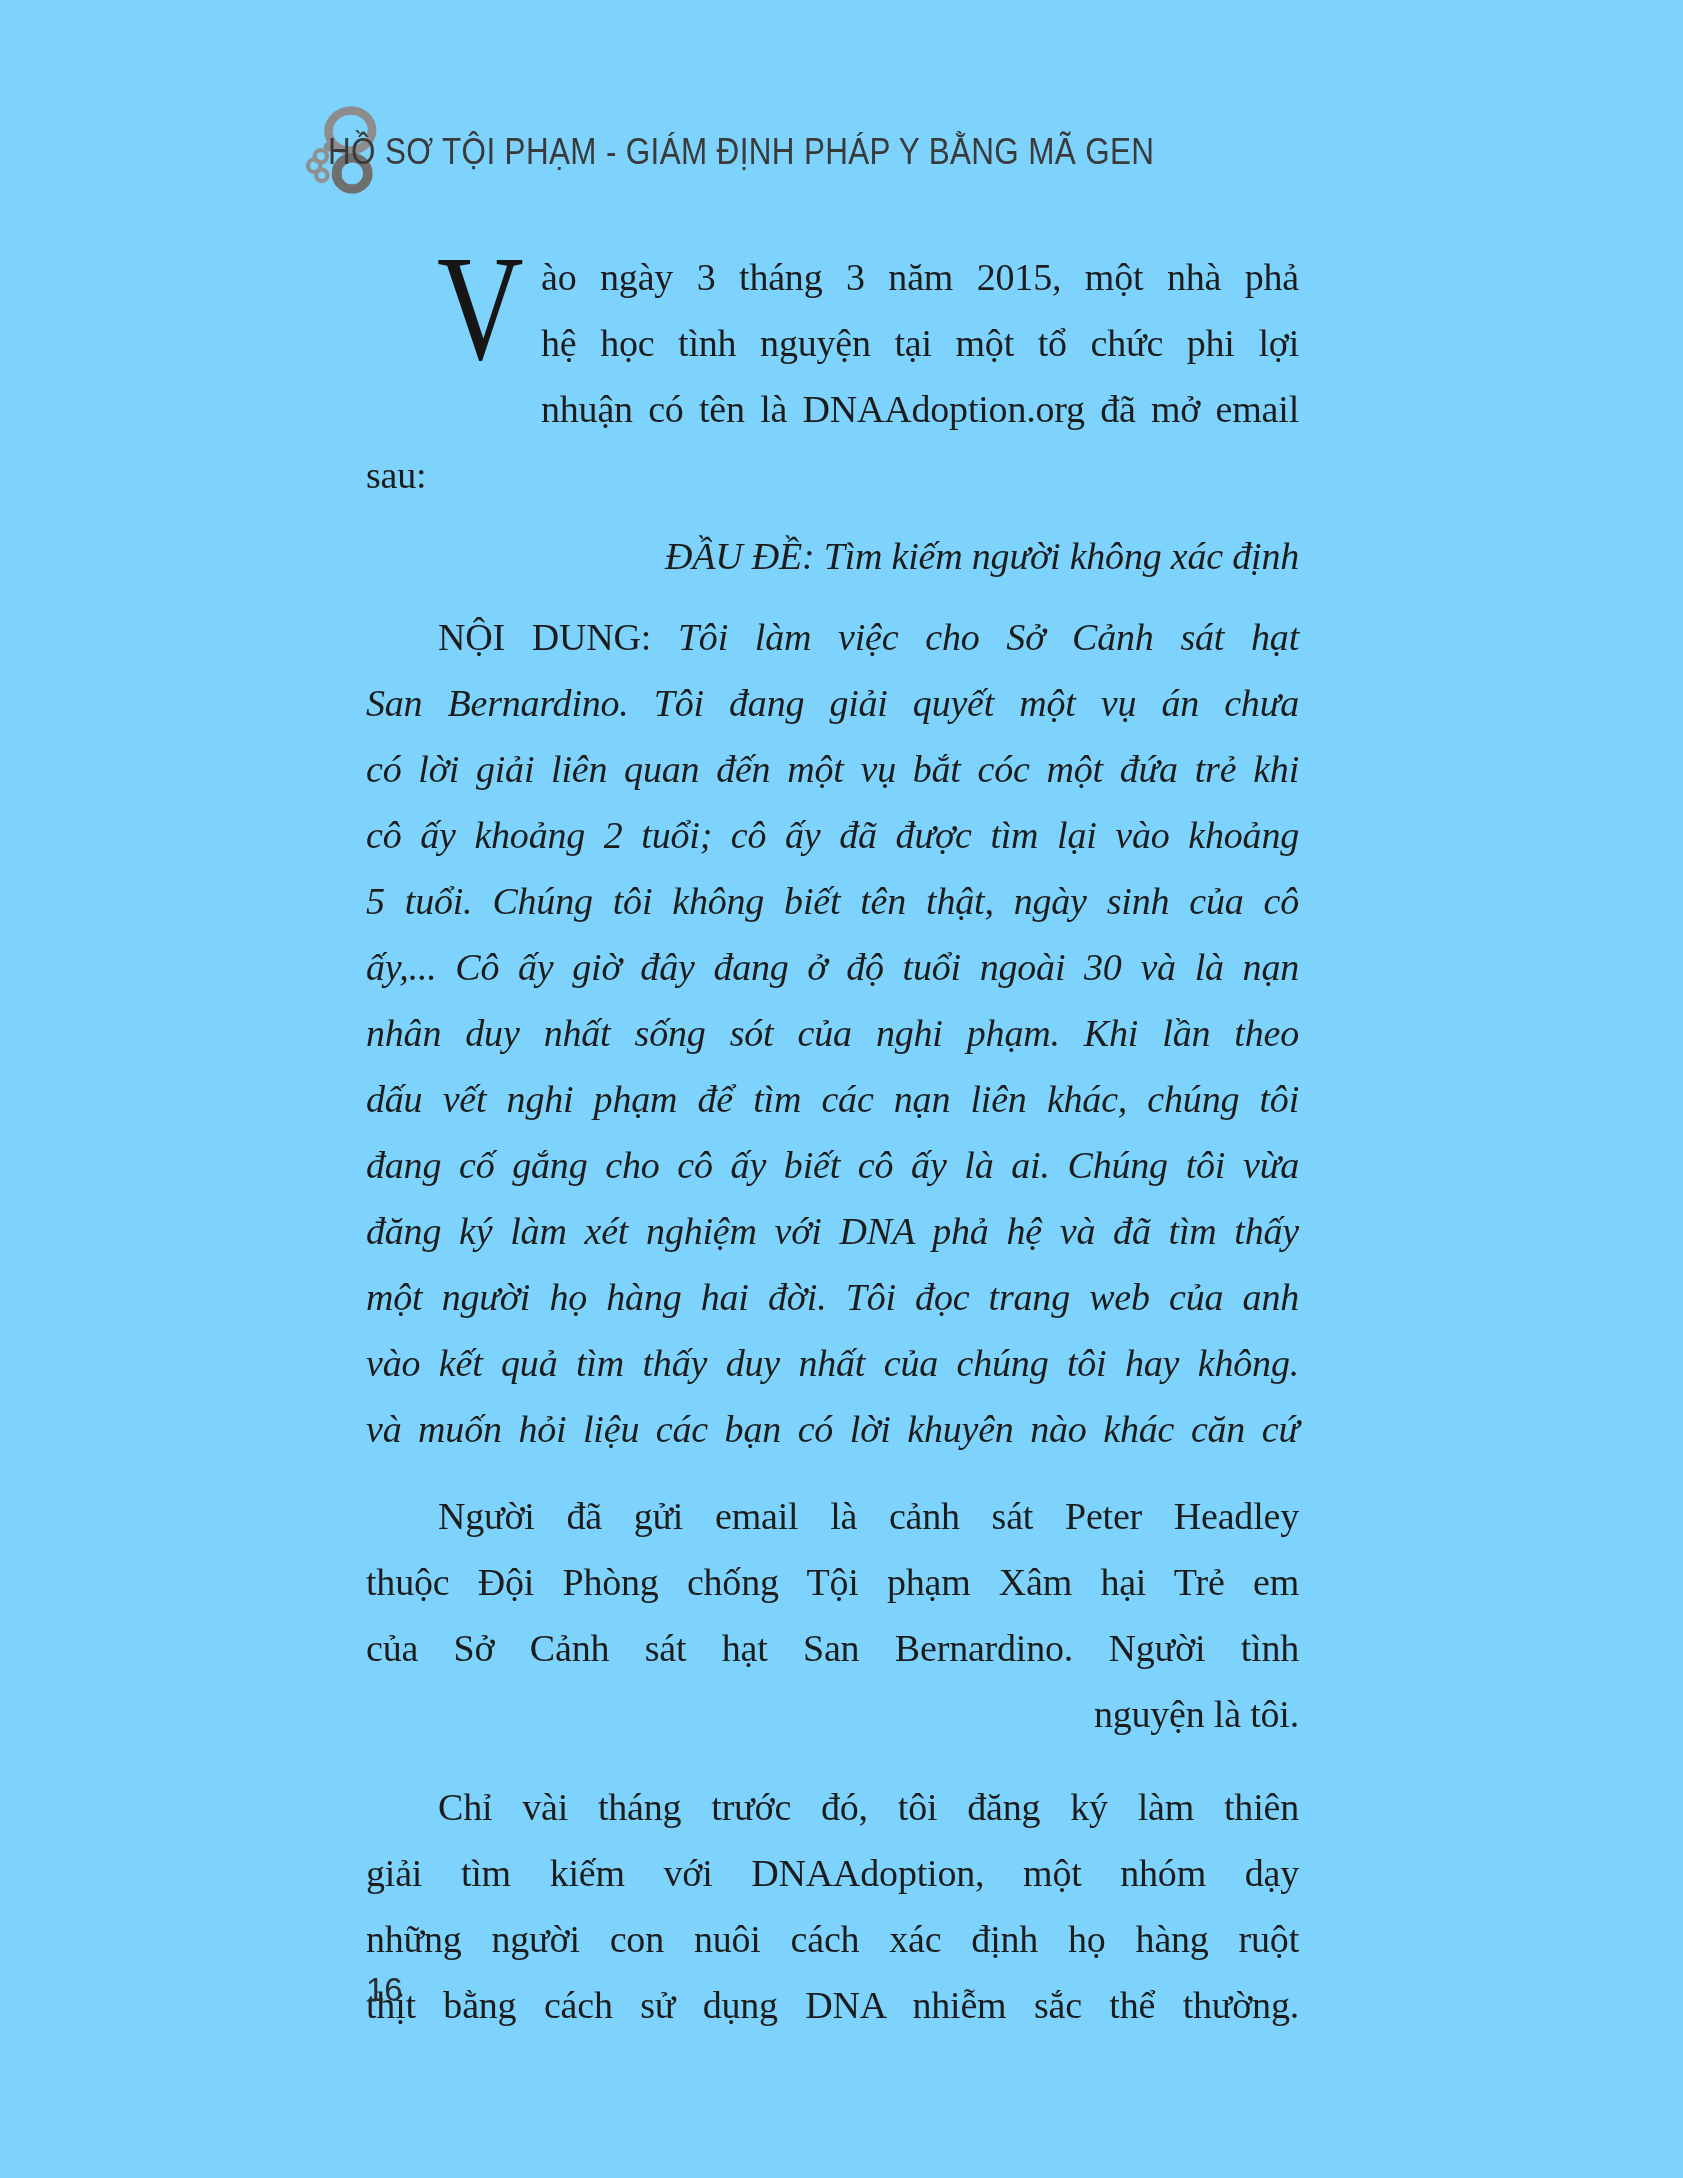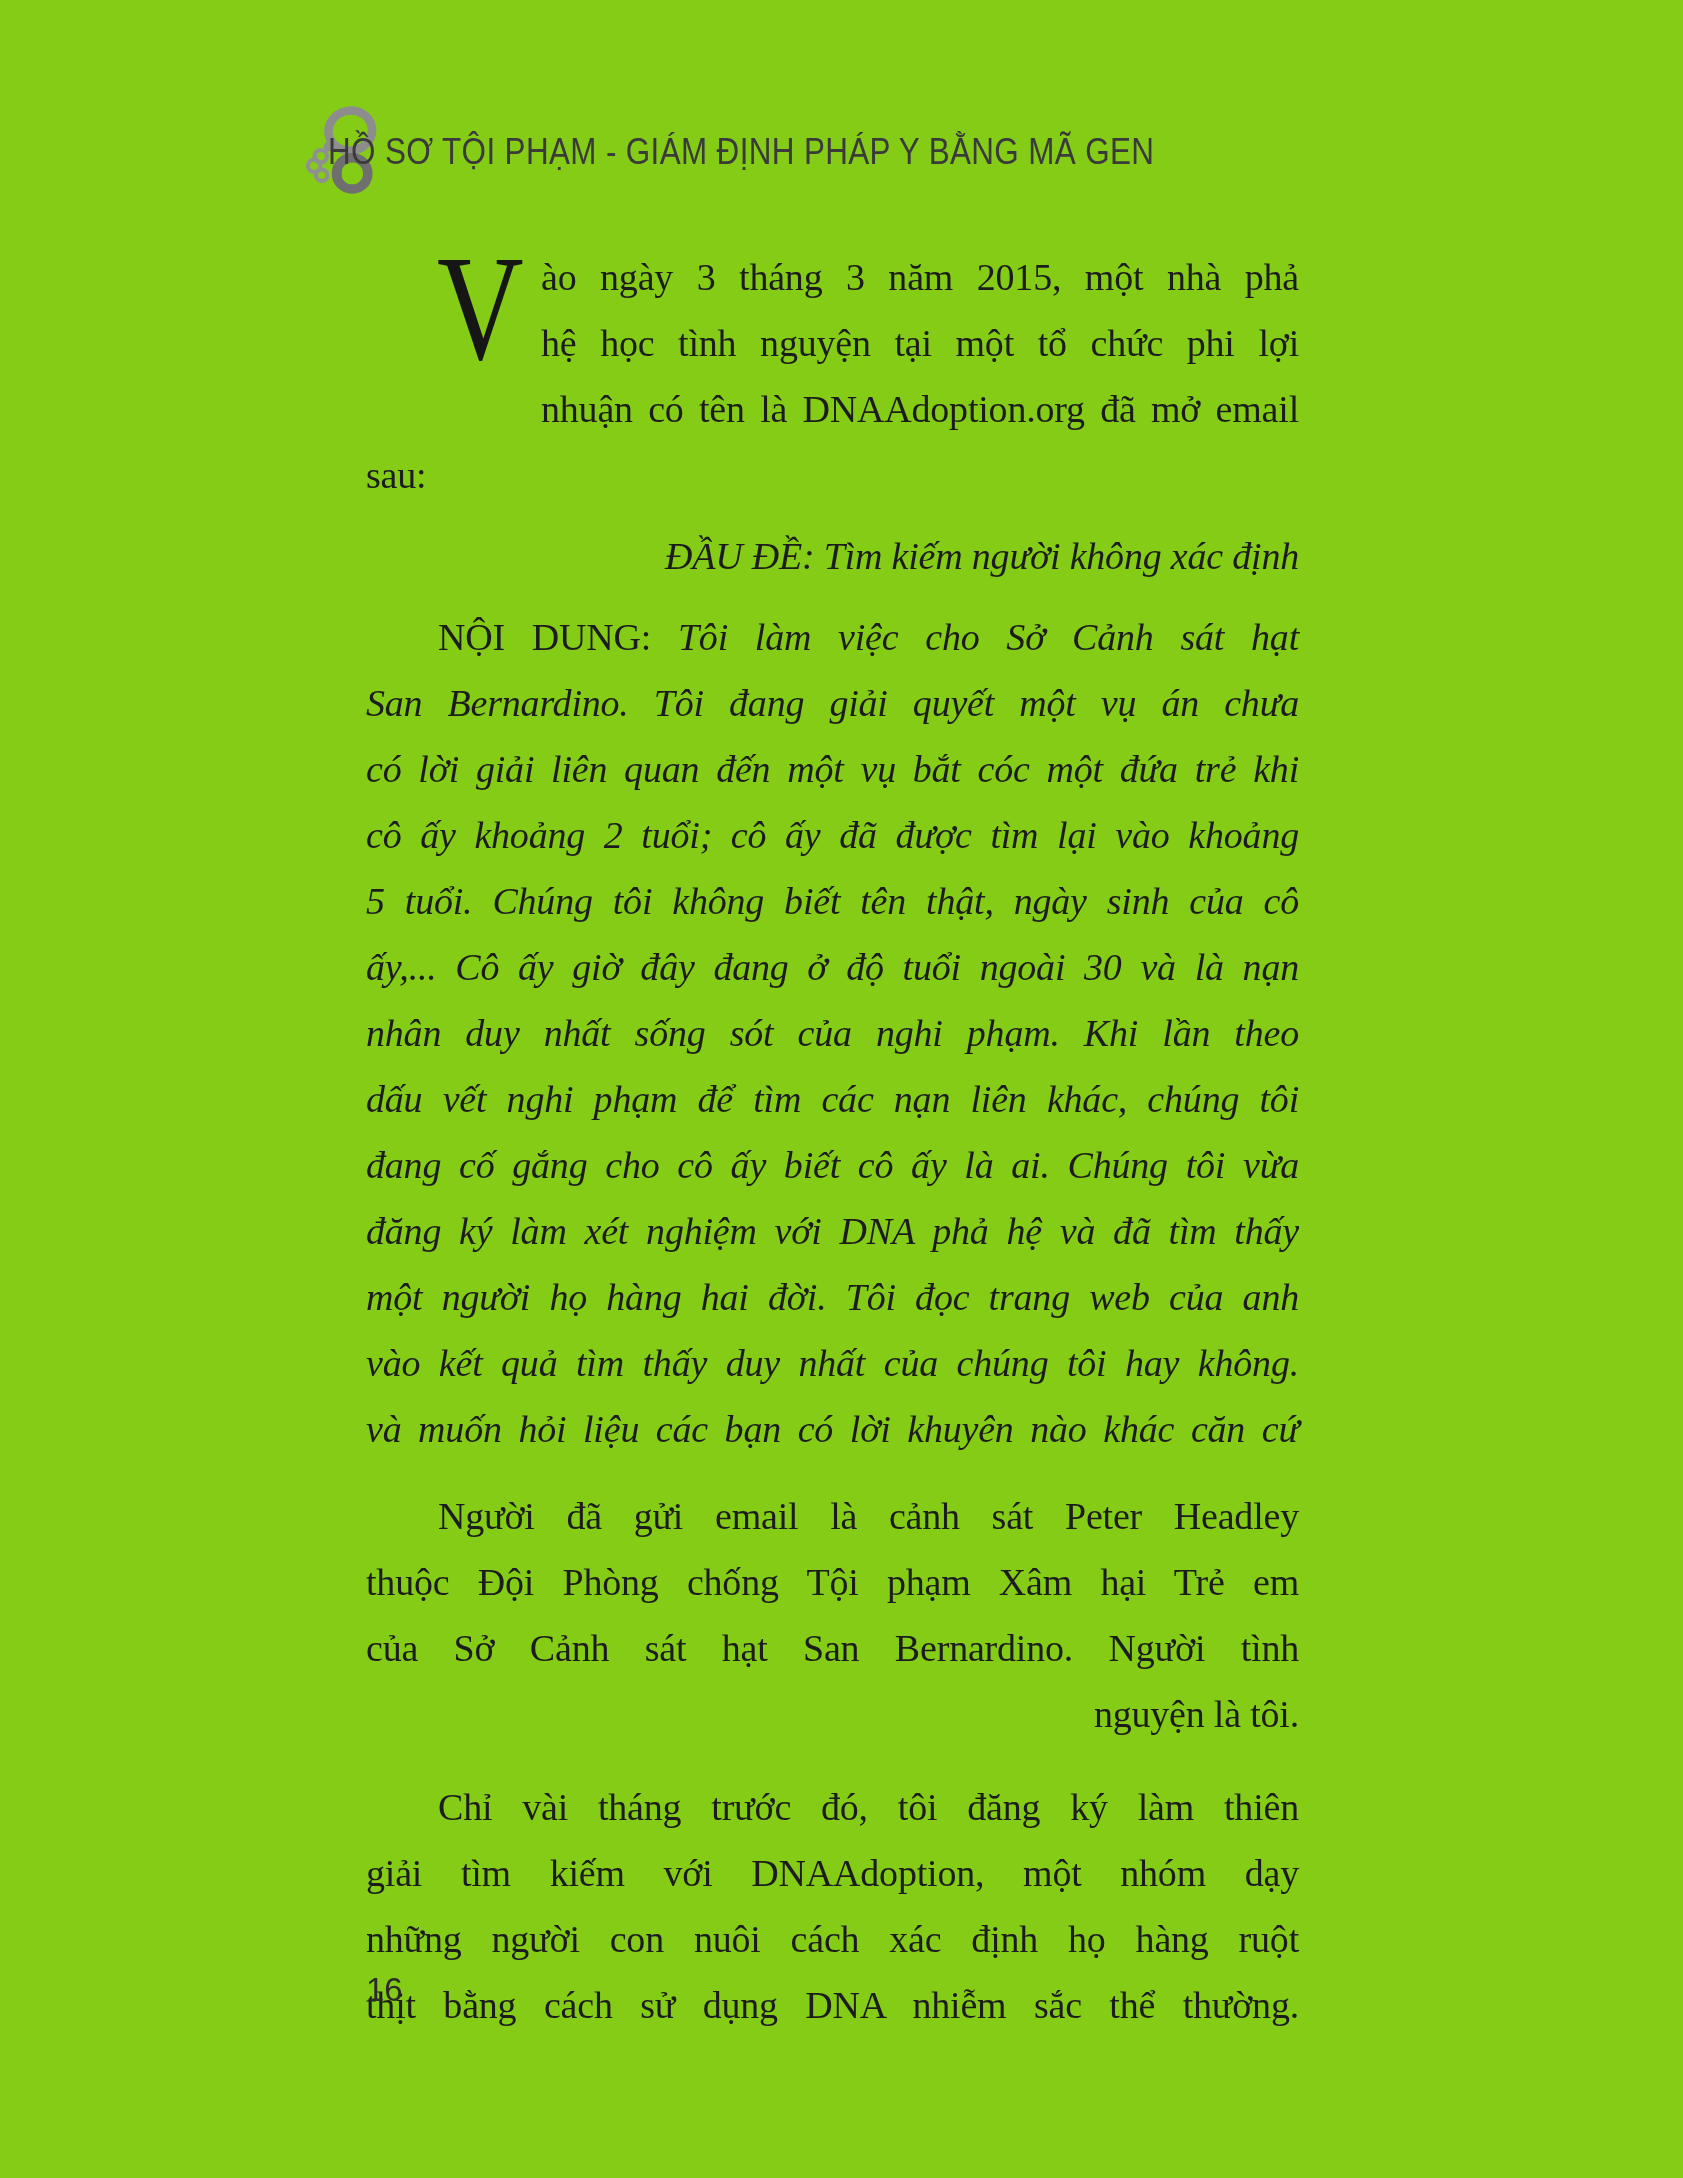--- a/index.html
+++ b/index.html
@@ -1,16 +1,16 @@
 <!DOCTYPE html>
 <html><head>
 <meta charset="utf-8">
 <style>
   html,body{margin:0;padding:0;background:#ffffff;}
-  .page{position:relative;width:1683px;height:2178px;background:#84cc16;overflow:hidden;
+  .page{position:relative;width:1683px;height:2178px;background:#7dd3fc;overflow:hidden;
         font-family:"Liberation Serif","DejaVu Serif",serif;}
 
   
   .header-icon{position:absolute;left:293px;top:105px;width:105px;height:95px;z-index:1;}
   .header-title{position:absolute;left:328px;top:131px;z-index:2;
         font-family:"Liberation Sans","DejaVu Sans",sans-serif;
         font-size:37px;line-height:42px;color:#3a3a3a;white-space:nowrap;
         letter-spacing:0.4px;transform:scaleX(0.85);transform-origin:0 0;}
 
   

